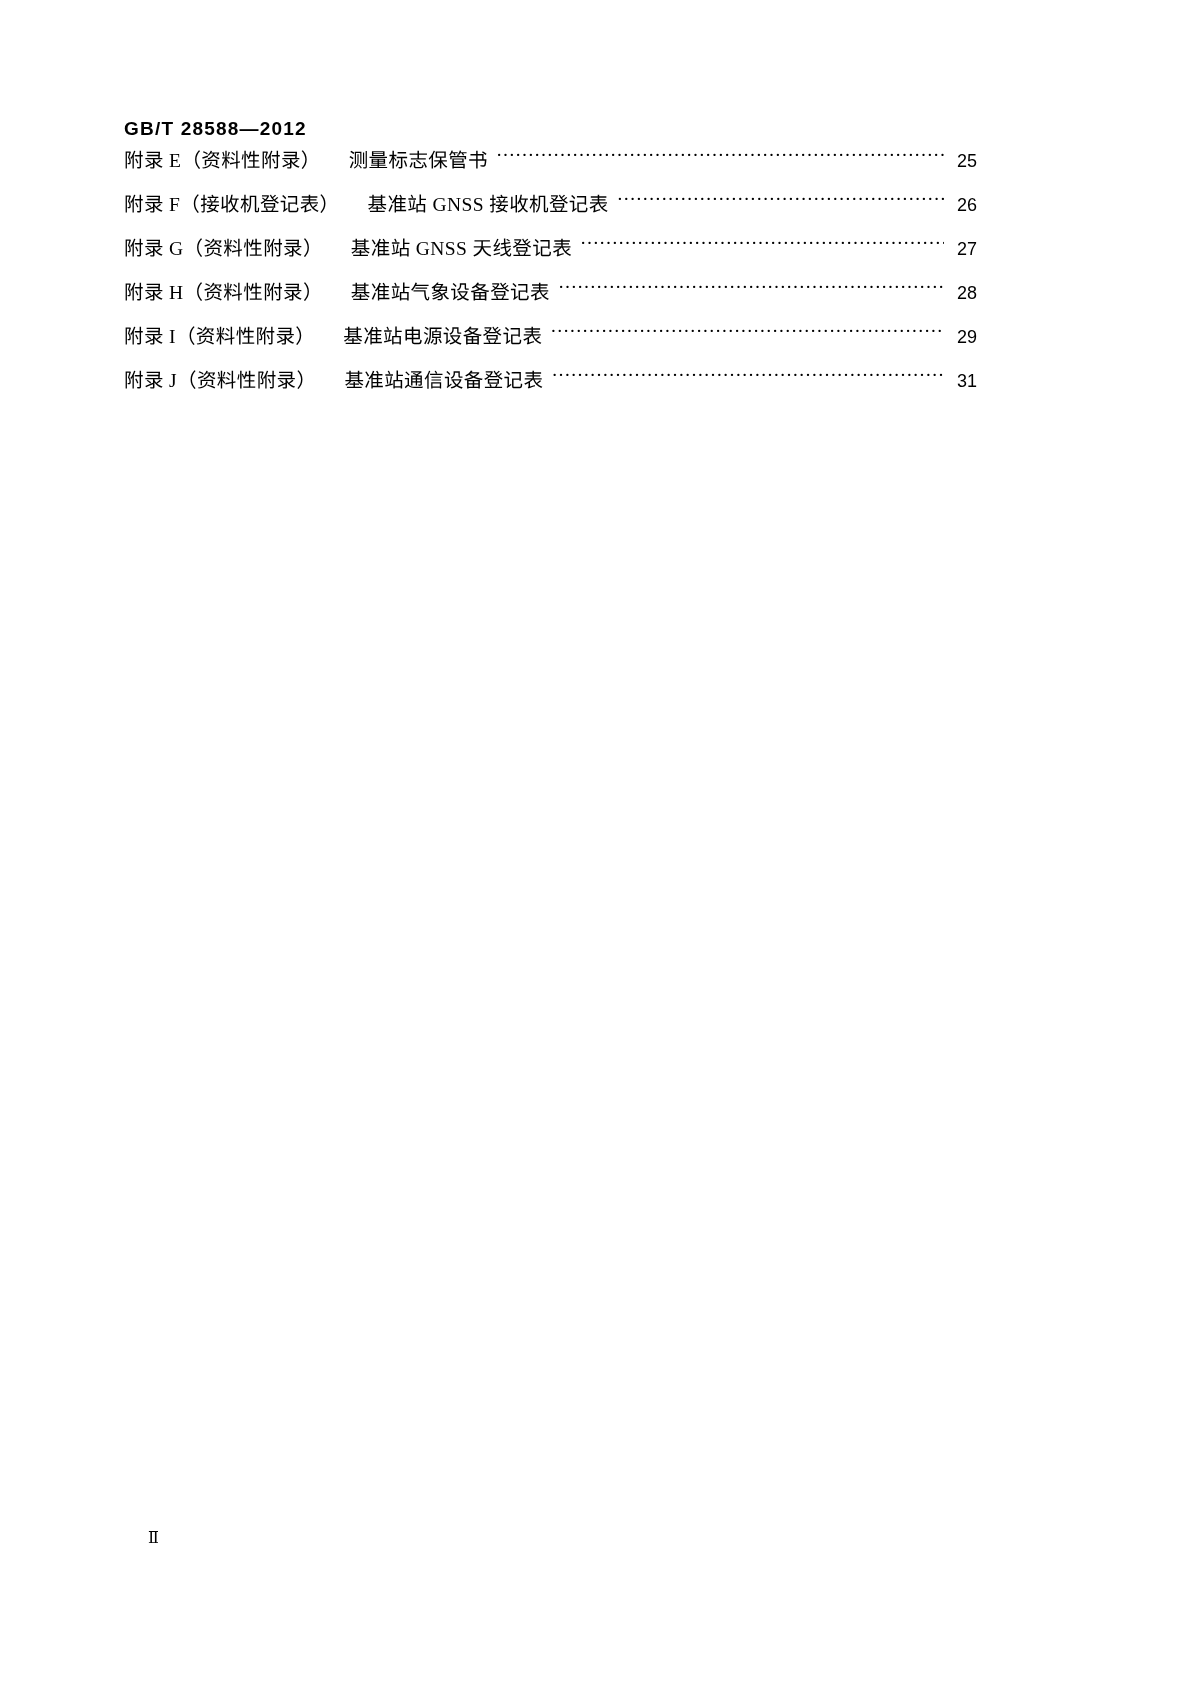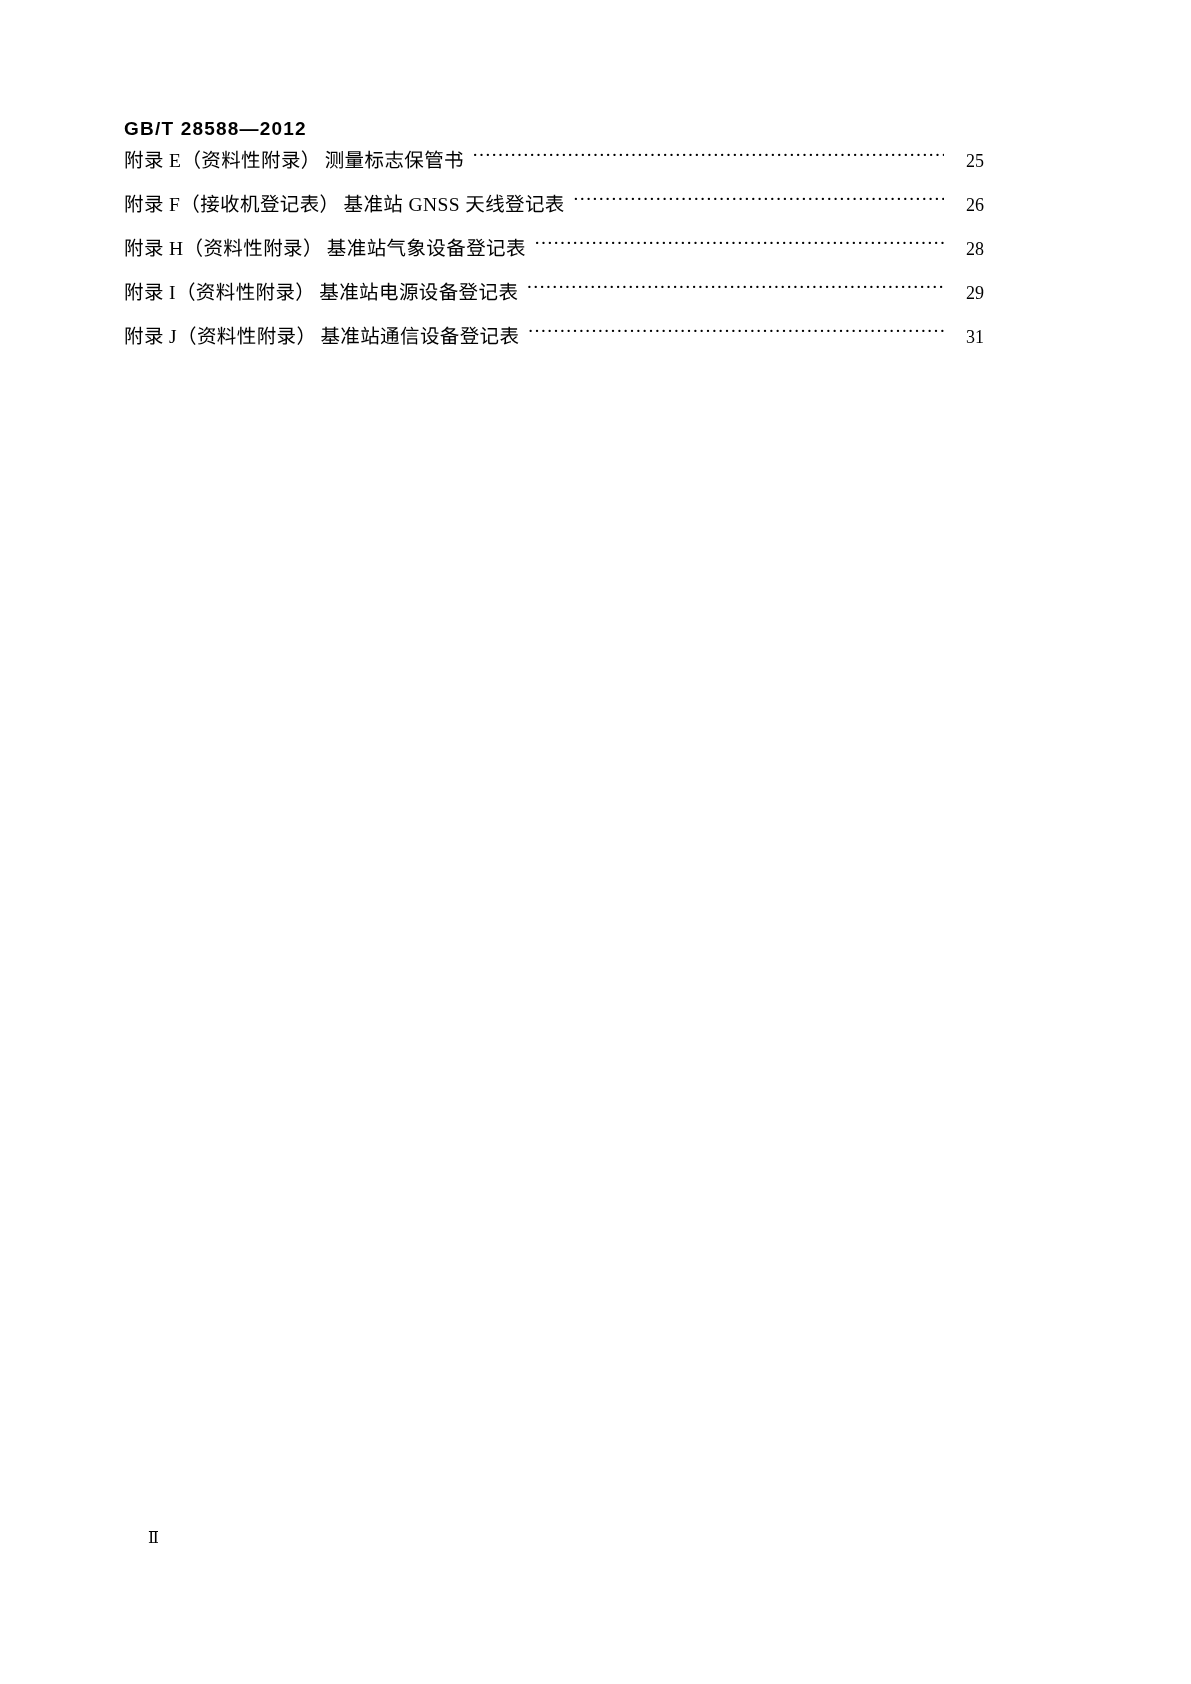--- a/index.html
+++ b/index.html
@@ -48,21 +48,21 @@
     white-space: nowrap;
   }
 
   .toc-annex {
     flex: 0 0 auto;
     letter-spacing: 0.4px;
   }
 
   .toc-title {
     flex: 0 0 auto;
-    margin-left: 4px;
+    margin-left: 28px;
     letter-spacing: 0.4px;
   }
 
   .toc-leader {
     flex: 1 1 auto;
     position: relative;
     overflow: hidden;
     margin: 0 6px 0 8px;
     height: 1em;
   }
@@ -73,22 +73,22 @@
     bottom: 0.02em;
     letter-spacing: 0px;
     font-size: 19px;
     color: #000;
     white-space: nowrap;
   }
 
   .toc-page {
     flex: 0 0 auto;
     width: 34px;
-    text-align: right;
-    font-family: Liberation Serif, serif;
+    text-align: center;
+    font-family: Liberation Sans, sans-serif;
     font-size: 18px;
   }
 
   
   .folio {
     position: absolute;
     left: 148px;
     top: 1528px;
     font-family: "Liberation Serif", "DejaVu Serif", serif;
     font-size: 16px;
@@ -106,25 +106,31 @@
 
     <div class="toc-entry">
       <span class="toc-annex">附录 E（资料性附录）</span>
       <span class="toc-title">测量标志保管书</span>
       <span class="toc-leader"></span>
       <span class="toc-page">25</span>
     </div>
 
     <div class="toc-entry">
       <span class="toc-annex">附录 F（接收机登记表）</span>
-      <span class="toc-title">基准站 GNSS 天线登记表</span>
+      <span class="toc-title">基准站 GNSS 接收机登记表</span>
       <span class="toc-leader"></span>
       <span class="toc-page">26</span>
     </div>
 
+    <div class="toc-entry">
+      <span class="toc-annex">附录 G（资料性附录）</span>
+      <span class="toc-title">基准站 GNSS 天线登记表</span>
+      <span class="toc-leader"></span>
+      <span class="toc-page">27</span>
+    </div>
 
     <div class="toc-entry">
       <span class="toc-annex">附录 H（资料性附录）</span>
       <span class="toc-title">基准站气象设备登记表</span>
       <span class="toc-leader"></span>
       <span class="toc-page">28</span>
     </div>
 
     <div class="toc-entry">
       <span class="toc-annex">附录 I（资料性附录）</span>

